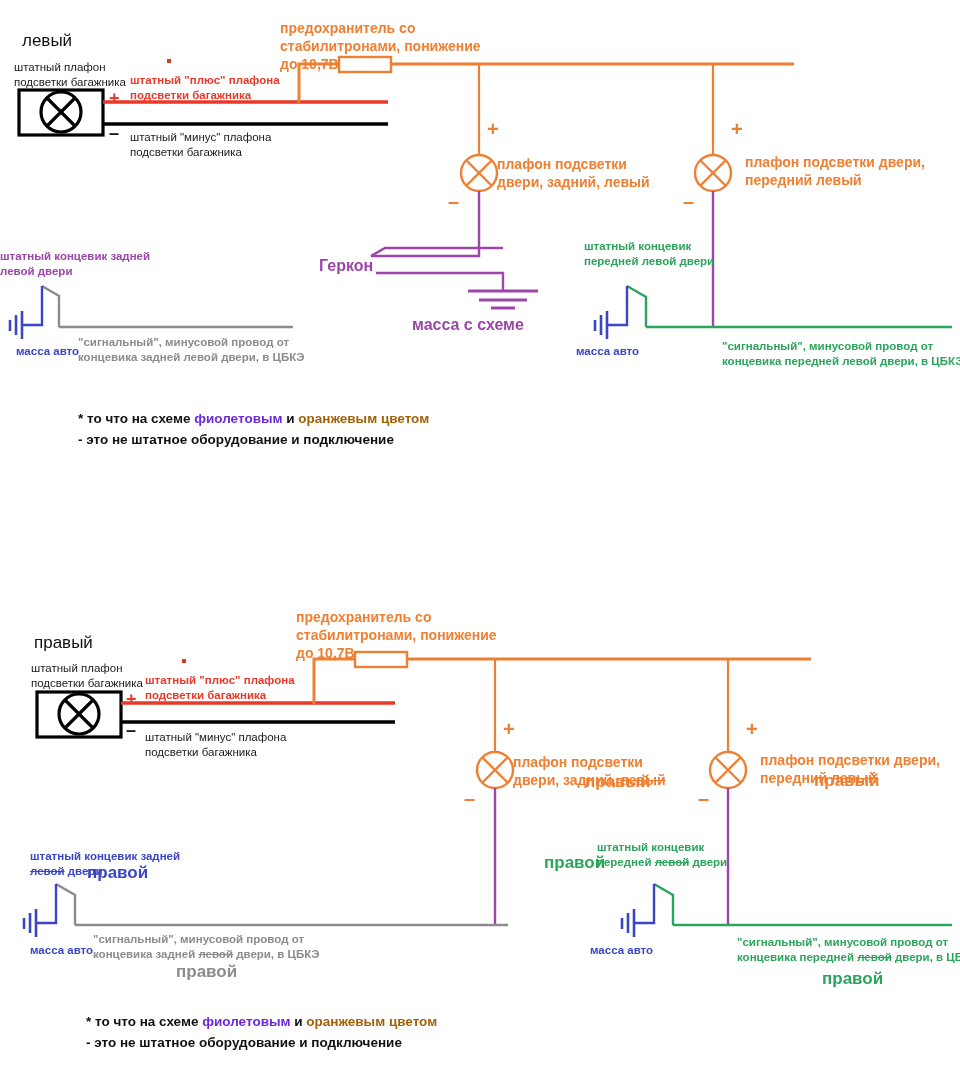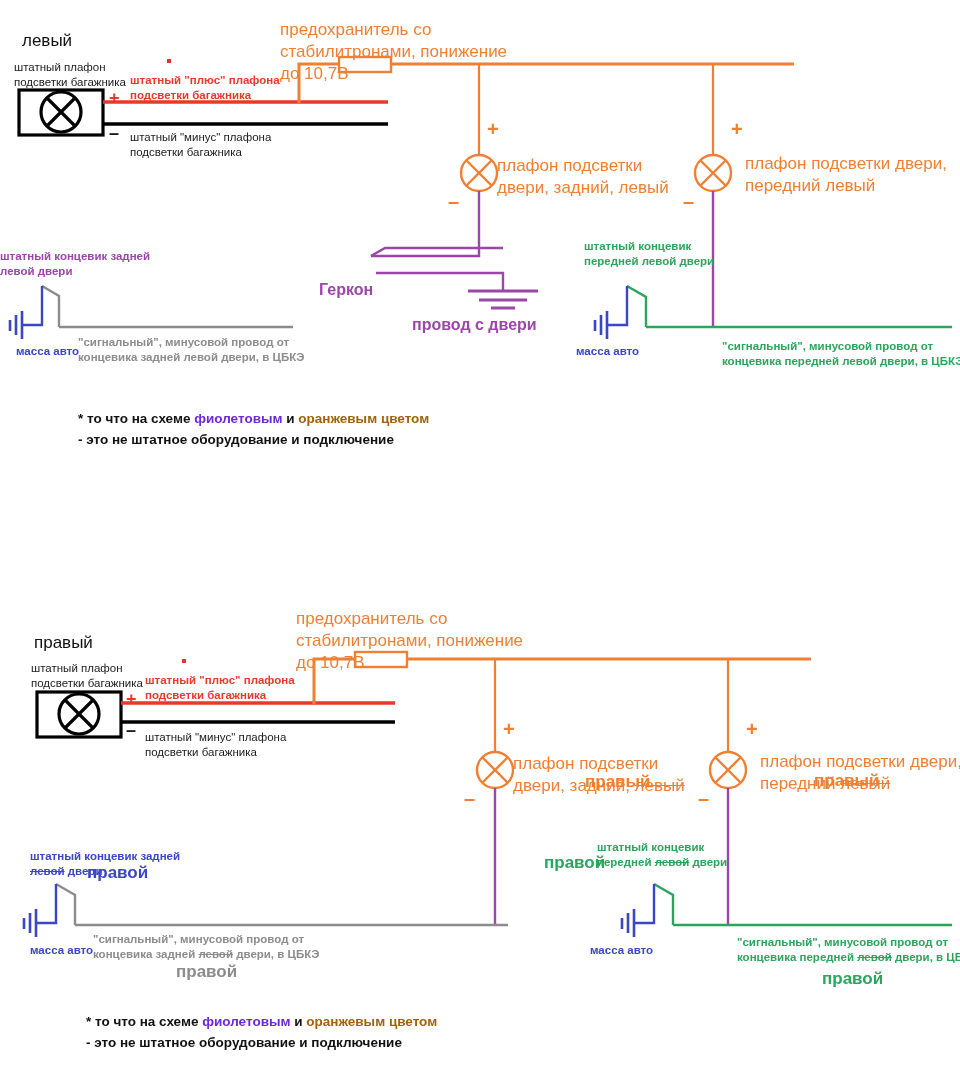--- a/index.html
+++ b/index.html
@@ -24,21 +24,21 @@
   }
   .lbl {
     position: absolute;
     white-space: pre;
     line-height: 1.3;
     font-family: "Liberation Sans", "DejaVu Sans", sans-serif;
   }
   .big-title { font-size: 17px; color: #111111; }
   .blk  { font-size: 11.5px; color: #1a1a1a; }
   .red  { font-size: 11.5px; color: #e8392a; font-weight: bold; }
-  .org  { font-size: 17px; color: #ef8033; font-weight: normal; }
+  .org  { font-size: 14px; color: #ef8033; font-weight: bold; }
   .grn  { font-size: 11.5px; color: #2ca55c; font-weight: bold; }
   .blu  { font-size: 11.5px; color: #3b46c4; font-weight: bold; padding-left: 16px; }
   .vio  { font-size: 11.5px; color: #9b46a8; font-weight: bold; }
   .gry  { font-size: 11.5px; color: #8c8c8c; font-weight: bold; }
   .vio-big { font-size: 16px; color: #9b46a8; font-weight: bold; }
   .org-big { font-size: 17px; color: #ef8033; font-weight: bold; }
   .grn-big { font-size: 17px; color: #2ca55c; font-weight: bold; }
   .blu-big { font-size: 17px; color: #3b46c4; font-weight: bold; }
   .gry-big { font-size: 17px; color: #8c8c8c; font-weight: bold; }
   .strike { text-decoration: line-through; }
@@ -223,23 +223,23 @@
   <div class="pm org" style="left:487px; top:118px; font-size:20px;">+</div>
   <div class="lbl org" style="left:497px; top:155px;">плафон подсветки
 двери, задний, левый</div>
   <div class="pm org" style="left:448px; top:190px; font-size:20px;">–</div>
 
   <div class="pm org" style="left:731px; top:118px; font-size:20px;">+</div>
   <div class="lbl org" style="left:745px; top:153px;">плафон подсветки двери,
 передний левый</div>
   <div class="pm org" style="left:683px; top:190px; font-size:20px;">–</div>
 
-  <div class="lbl vio-big" style="left:319px; top:256px;margin-top:24px;">Геркон</div>
-
-  <div class="lbl vio-big" style="left:412px; top:315px;">провод с двери</div>
+  <div class="lbl vio-big" style="left:319px; top:256px;">Геркон</div>
+
+  <div class="lbl vio-big" style="left:412px; top:315px;">масса с схеме</div>
 
   <div class="lbl vio" style="left:0px; top:249px;">штатный концевик задней
 левой двери</div>
   <div class="lbl blu" style="left:0px; top:344px;">масса авто</div>
   <div class="lbl gry" style="left:78px; top:335px;">"сигнальный", минусовой провод от
 концевика задней левой двери, в ЦБКЭ</div>
 
   <div class="lbl grn" style="left:584px; top:239px;">штатный концевик
 передней левой двери</div>
   <div class="lbl blu" style="left:560px; top:344px;">масса авто</div>

